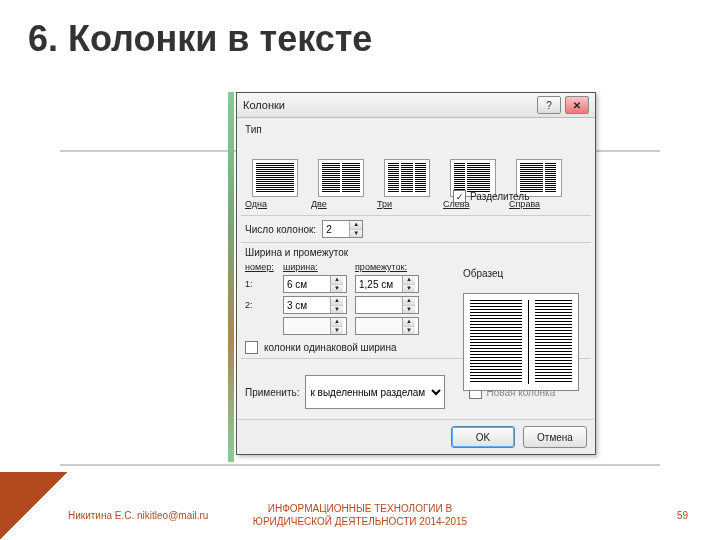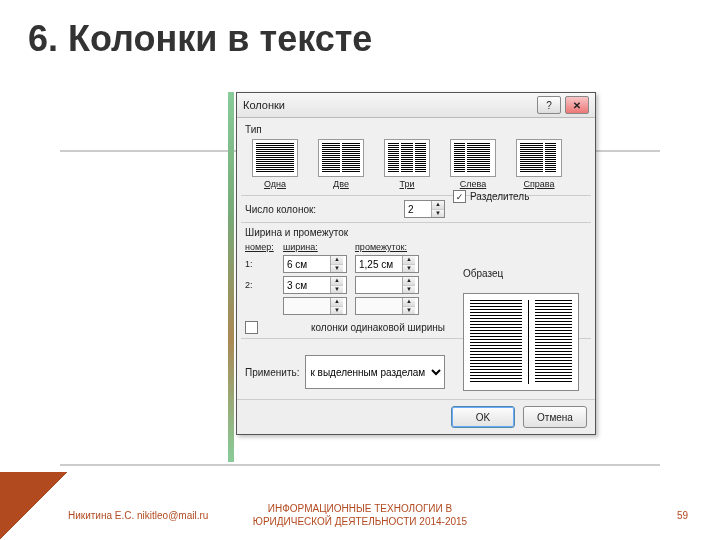--- a/index.html
+++ b/index.html
@@ -80,21 +80,22 @@
     font-size: 10px;
     margin: 2px 0 4px 0;
   }
   .type-row {
     display:flex;
     gap: 6px;
     margin-bottom: 6px;
   }
   .type-item {
     width: 60px;
-    text-align:center;
+    text-align:left;
+    margin-top:20px;
   }
   .type-box {
     width: 46px;
     height: 38px;
     margin: 0 auto;
     border: 1px solid #999;
     background: #fff;
     display:flex;
     gap:2px;
     padding:3px;
@@ -106,21 +107,21 @@
     background: repeating-linear-gradient(#000,#000 1px,transparent 1px,transparent 2px);
   }
   .col.narrow { flex:0 0 30%; }
   .col.wide { flex:0 0 60%; }
   .type-lbl {
     margin-top:2px;
     font-size:9px;
     text-decoration: underline;
   }
   .hr { border-top:1px solid #ccc; margin:4px -4px; }
-  .row { display:flex; align-items:center; gap:6px; margin:3px 0;justify-content:space-between; }
+  .row { display:flex; align-items:center; gap:6px; margin:3px 0; }
   .field-label { font-size:10px; }
   .spinner {
     display:inline-flex;
     align-items:stretch;
     height:16px;
     border:1px solid #888;
     background:#fff;
   }
   .spinner input {
     border:none;
@@ -360,21 +361,21 @@
           <input disabled="" style="">
           <span class="spin-btns">
             <div>▲</div>
             <div>▼</div>
           </span>
         </span>
     </div>
 
     <div class="row left-half" style="margin-top:6px;">
       <span class="checkbox"></span>
-      <span>колонки одинаковой ширины</span>
+      <span>колонки одинаковой ширина</span>
     </div>
 
     <div class="preview">
       <div>Образец</div>
       <div class="preview-box">
         <div class="preview-col"></div>
         <div class="preview-sep"></div>
         <div class="preview-col" style="flex:0 0 36%;"></div>
       </div>
     </div>

